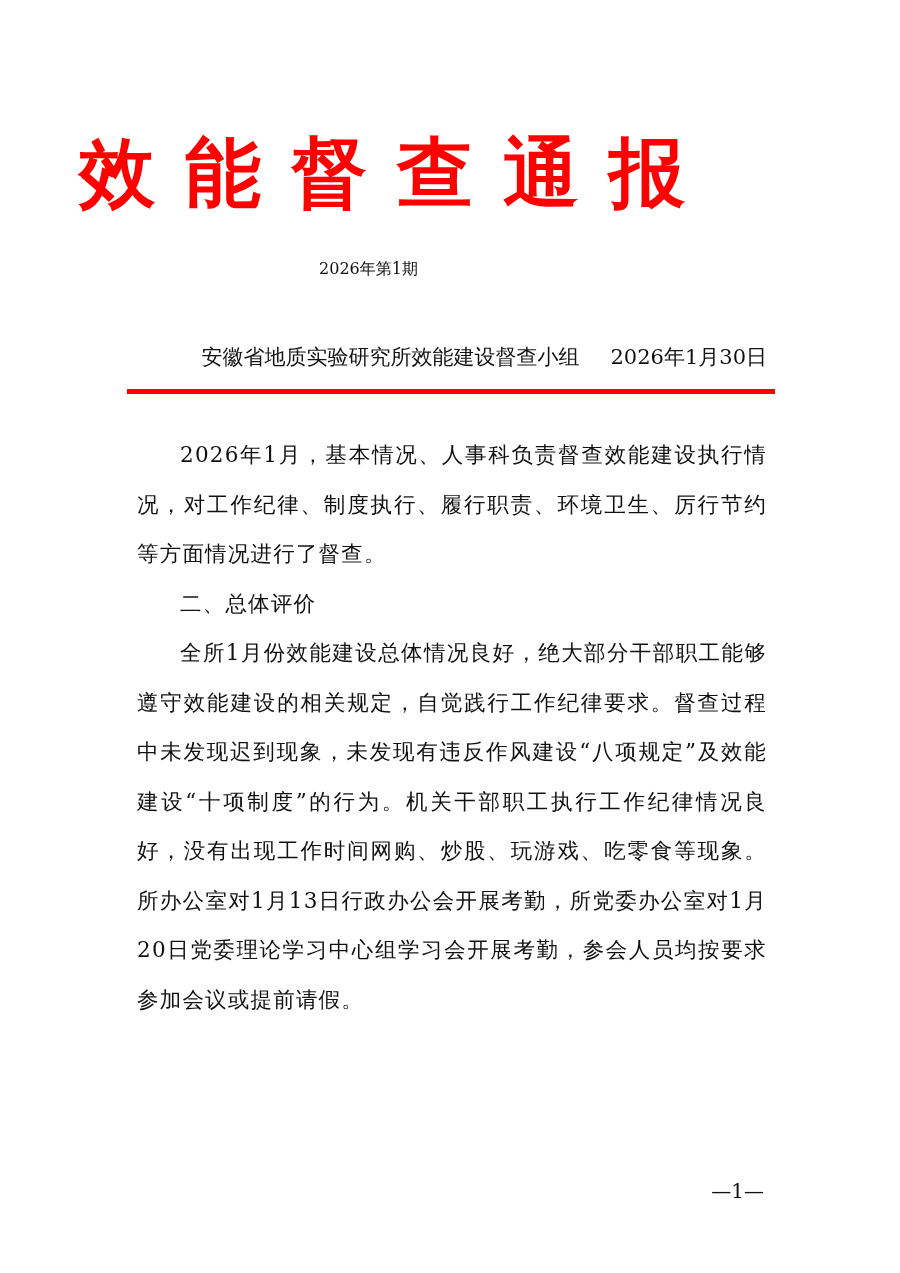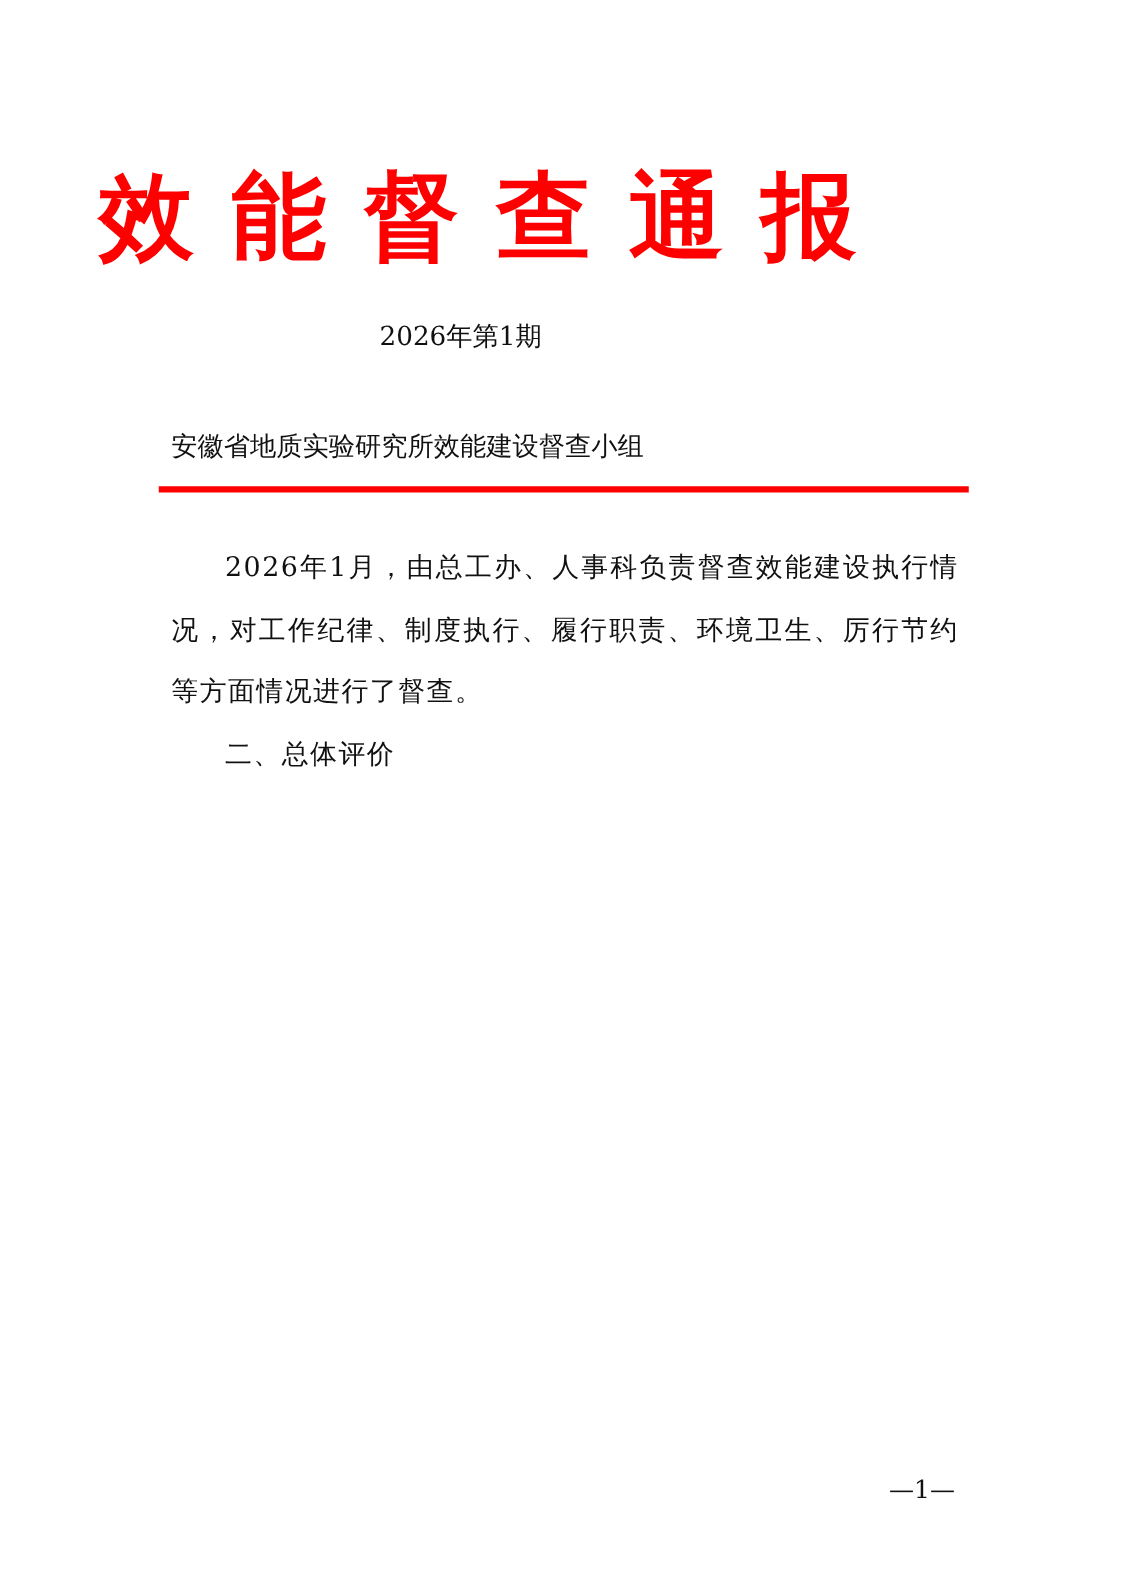--- a/index.html
+++ b/index.html
@@ -34,30 +34,30 @@
       letter-spacing: 30px;
       padding-left: 30px;
       box-sizing: border-box;
     }
     .issue {
       position: absolute;
       left: 0;
       top: 254px;
       width: 737px;
       text-align: center;
-      font-size: 21px;
+      font-size: 16px;
       line-height: 30px;
     }
     .issuer-line {
       position: absolute;
       left: 137px;
       top: 342px;
       width: 630px;
       display: flex;
-      justify-content: flex-start;
+      justify-content: flex-end;
       font-size: 21px;
       line-height: 30px;
       gap: 31px;
     }
     .red-rule {
       position: absolute;
       left: 127px;
       top: 389px;
       width: 648px;
       height: 5px;
@@ -98,26 +98,28 @@
 <body>
 
 <div class="page">
 
   <div class="masthead" style="color:#FF0000">效能督查通报</div>
 
   <div class="issue">2026年第1期</div>
 
   <div class="issuer-line">
     <span>安徽省地质实验研究所效能建设督查小组</span>
+    <span>2026年1月30日</span>
   </div>
 
   <div class="red-rule" style="background:#FF0000"></div>
 
   <div class="body-text">
 
-    <p>2026年1月，由总工办、人事科负责督查效能建设执行情况，对工作纪律、制度执行、履行职责、环境卫生、厉行节约等方面情况进行了督查。</p>
+    <p>2026年1月，基本情况、人事科负责督查效能建设执行情况，对工作纪律、制度执行、履行职责、环境卫生、厉行节约等方面情况进行了督查。</p>
 
     <h2>二、总体评价</h2>
+    <p>全所1月份效能建设总体情况良好，绝大部分干部职工能够遵守效能建设的相关规定，自觉践行工作纪律要求。督查过程中未发现迟到现象，未发现有违反作风建设“八项规定”及效能建设“十项制度”的行为。机关干部职工执行工作纪律情况良好，没有出现工作时间网购、炒股、玩游戏、吃零食等现象。所办公室对1月13日行政办公会开展考勤，所党委办公室对1月20日党委理论学习中心组学习会开展考勤，参会人员均按要求参加会议或提前请假。</p>
   </div>
 
   <div class="page-number">—1—</div>
 
 </div>
 
 </body></html>

